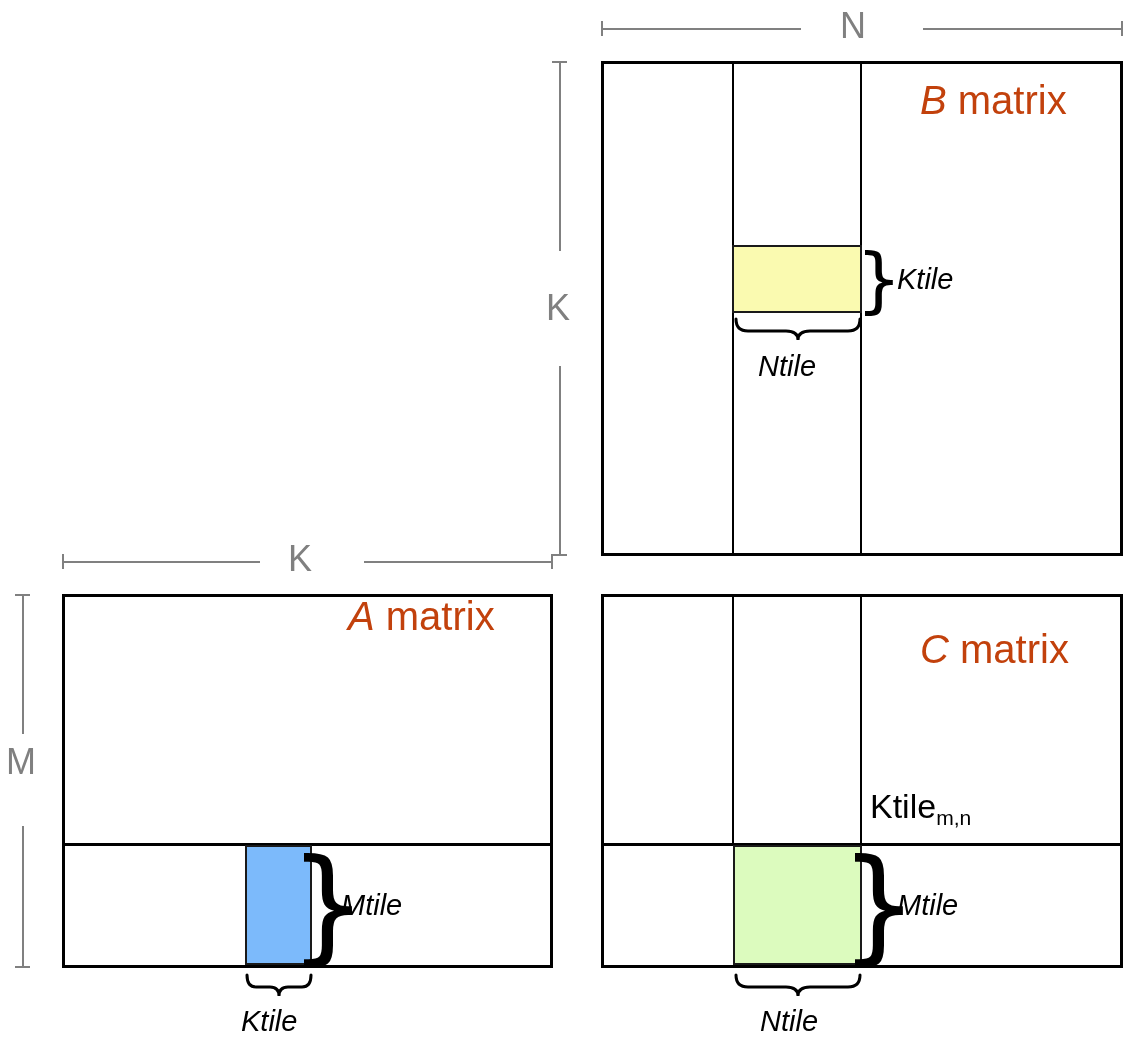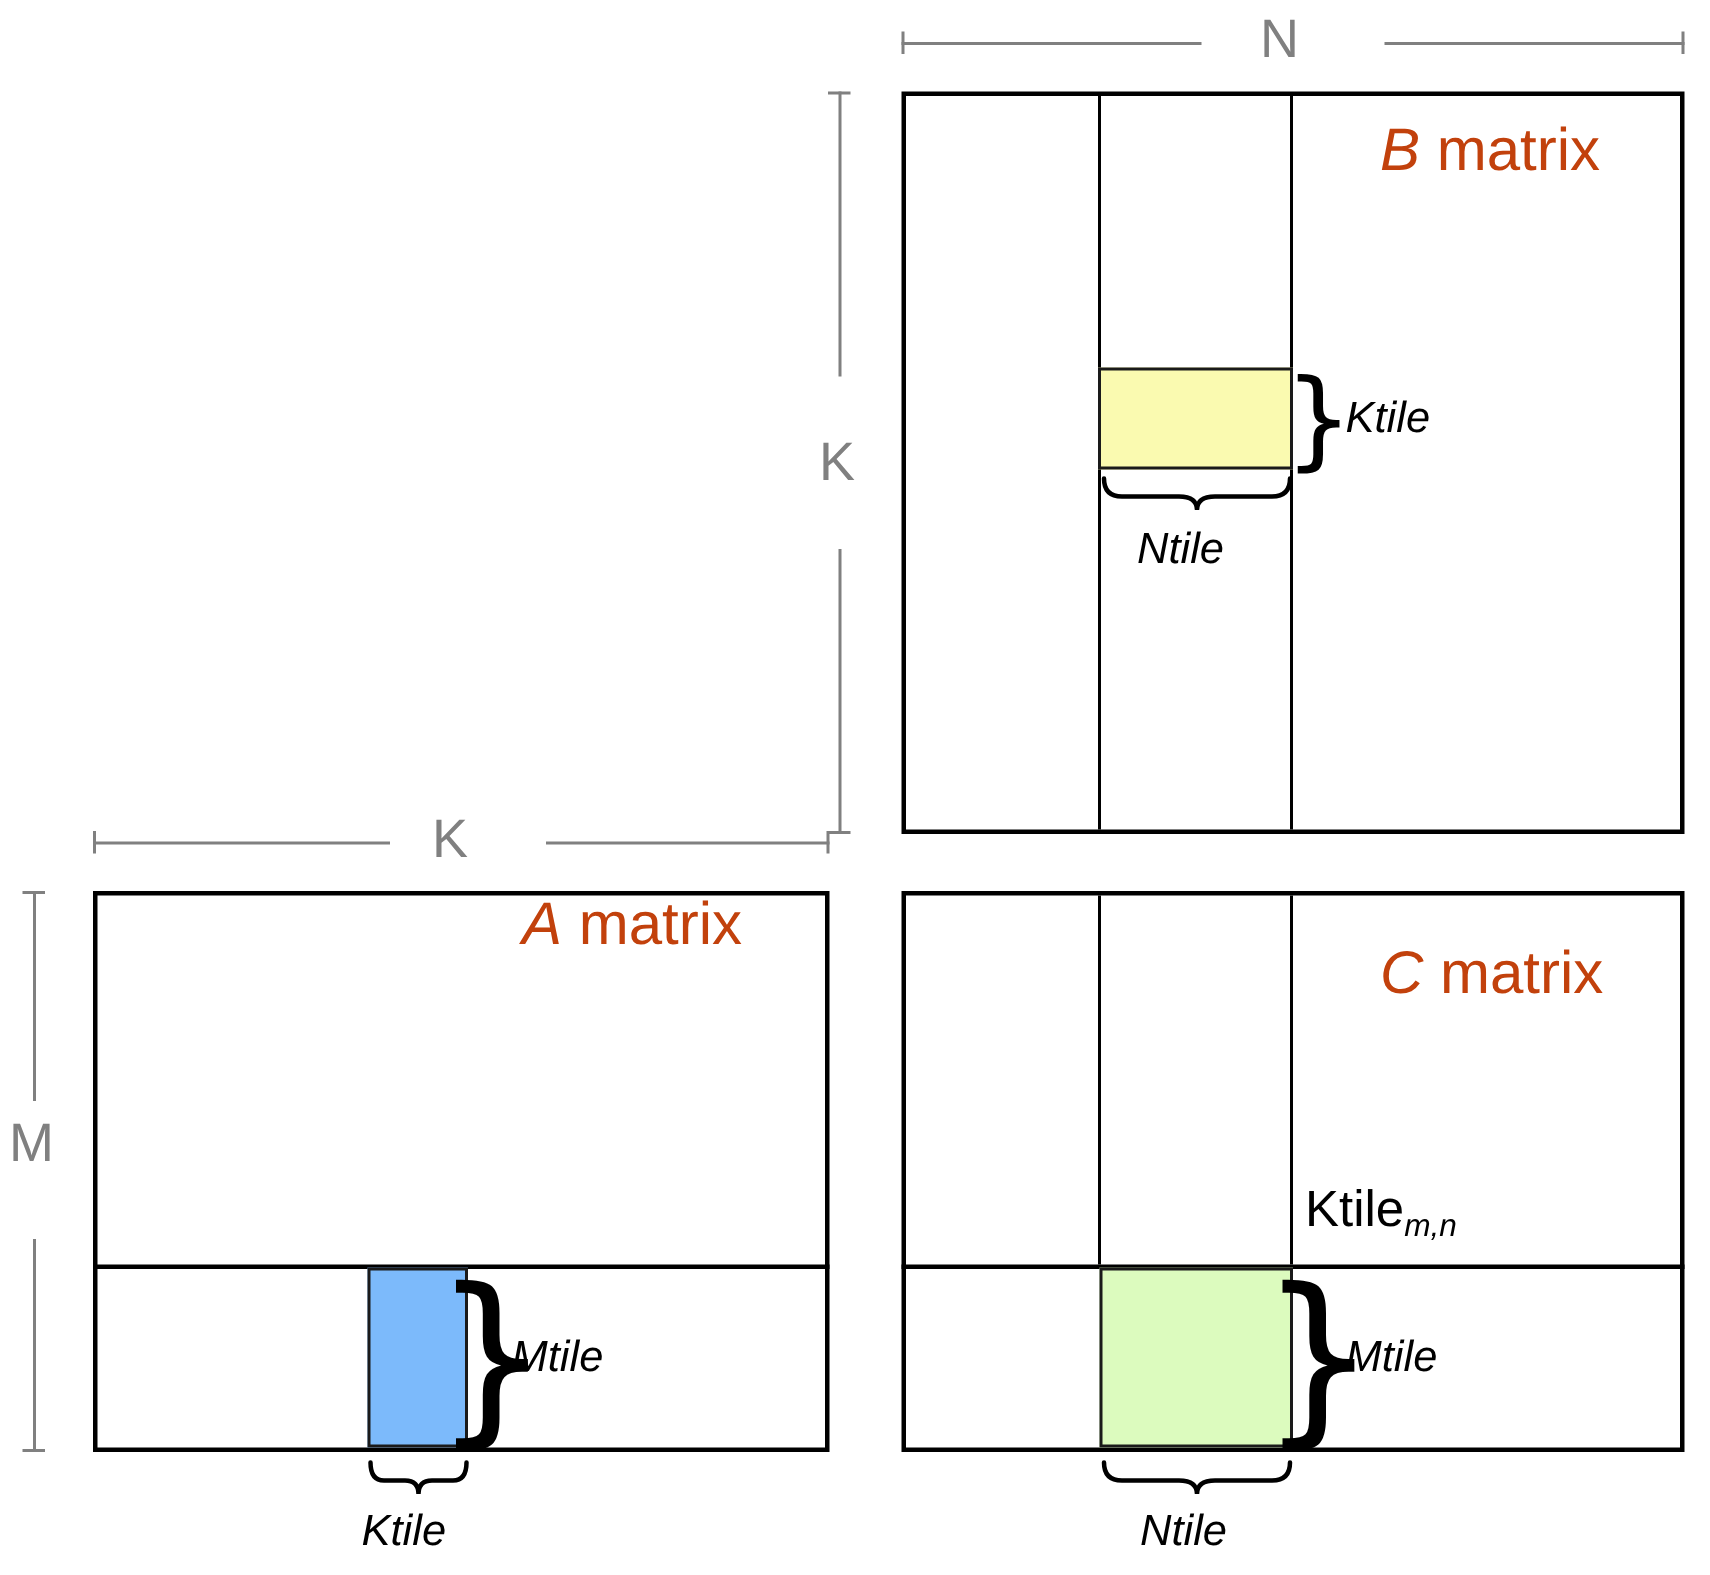--- a/index.html
+++ b/index.html
@@ -65,21 +65,20 @@
   }
 
   .block-label {
     position: absolute;
     font-size: 34px;
     color: #000000;
     white-space: nowrap;
     line-height: 1;
   }
   .block-label sub {
-    font-style: italic;
     font-size: 0.62em;
     vertical-align: baseline;
     position: relative;
     top: 0.32em;
   }
 
   
   .tile-label {
     position: absolute;
     font-style: italic;

